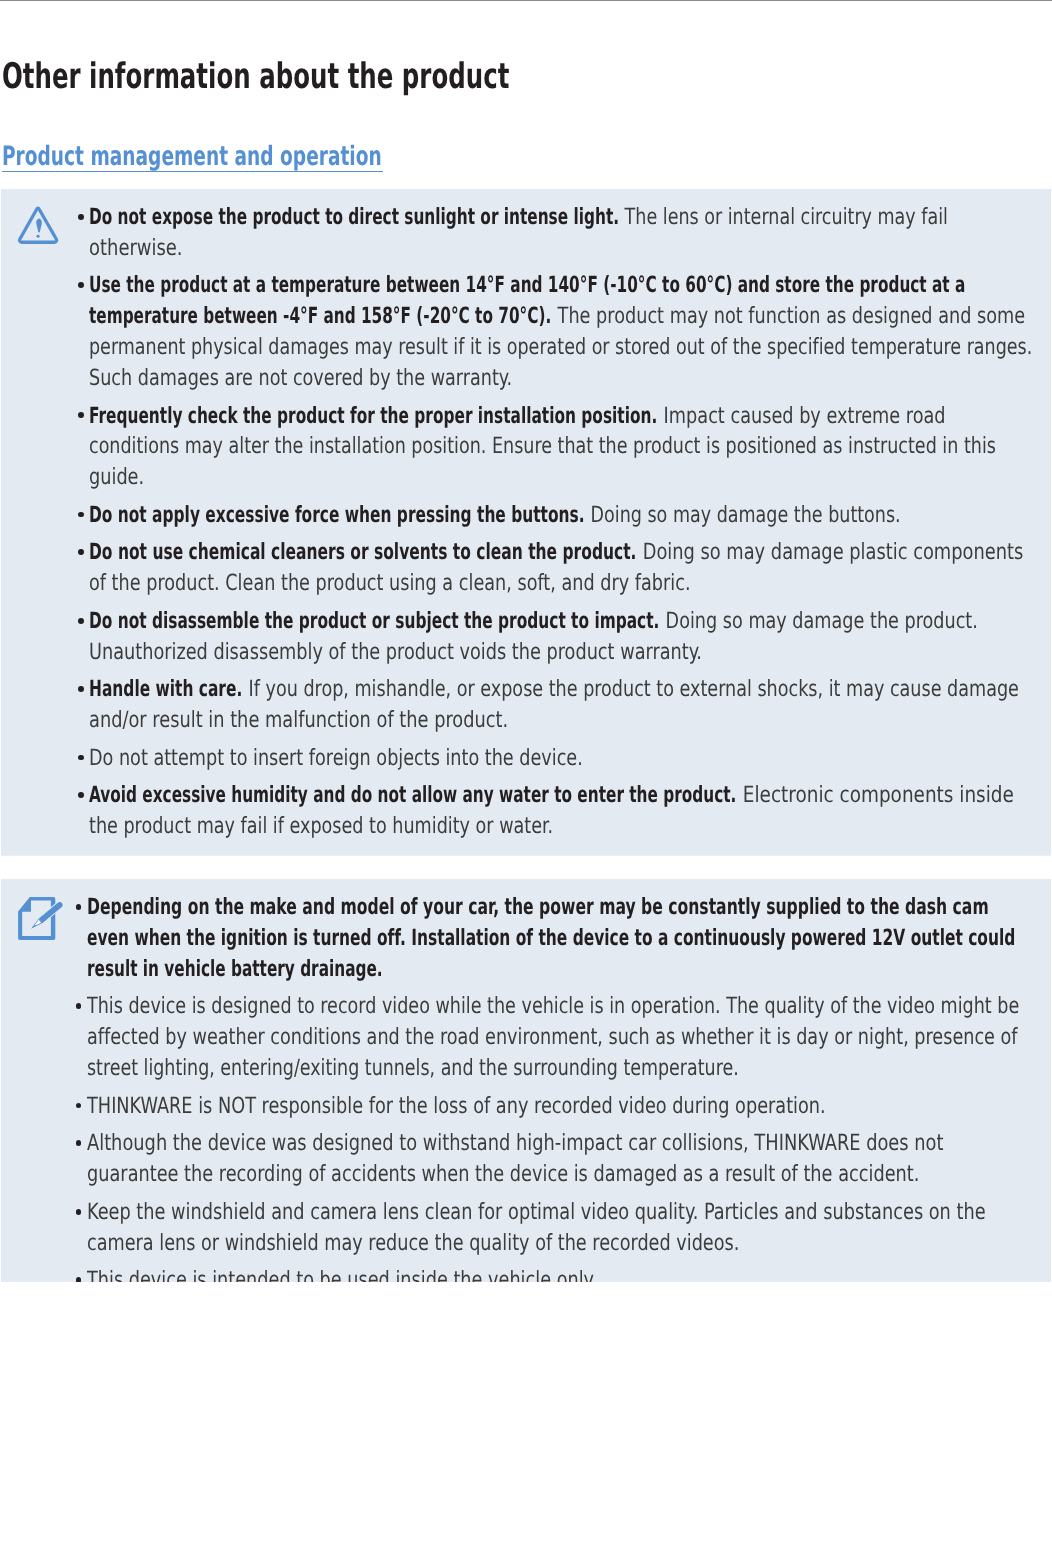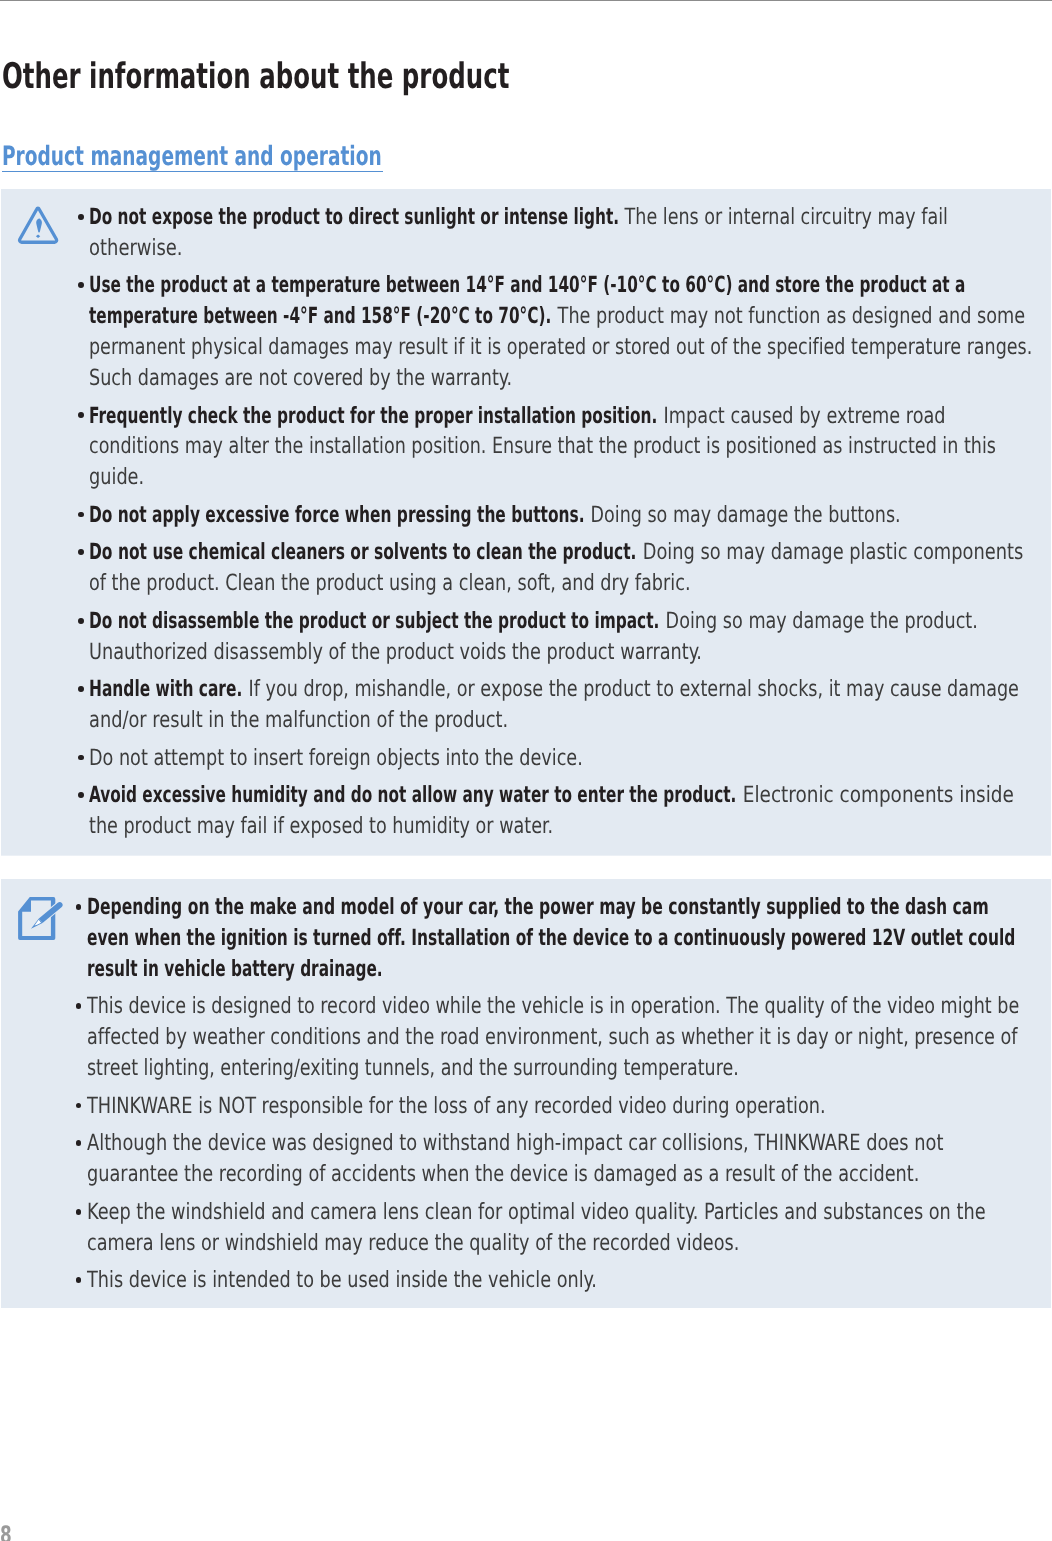--- a/index.html
+++ b/index.html
@@ -1,21 +1,21 @@
 <!DOCTYPE html>
 <html><head>
 <meta charset="utf-8">
 <title>Other information about the product</title>
 <style>
   html,body{margin:0;padding:0;background:#ffffff;}
   body{width:1052px;height:1541px;overflow:hidden;
        font-family:"DejaVu Sans Condensed","DejaVu Sans",sans-serif;
        -webkit-font-smoothing:antialiased;-moz-osx-font-smoothing:grayscale;
        text-rendering:geometricPrecision;}
-  .page{position:relative;width:1052px;height:1541px;overflow:hidden;
+  .page{position:relative;width:1052px;height:1282px;overflow:hidden;
        background-color:#ffffff;
        background-image:linear-gradient(#e3eaf2,#e3eaf2),linear-gradient(#e3eaf2,#e3eaf2);
        background-repeat:no-repeat,no-repeat;
        background-position:0.5px 189px, 0.5px 878.9px;
        background-size:1050.1px 666.7px, 1050.1px 429.4px;}
   .top-rule{position:absolute;left:0;top:0;width:1052px;height:1.2px;background:#8c8c8c;}
   .page-title{position:absolute;left:0;top:0;white-space:nowrap;font-weight:bold;
        color:#231f20;font-size:35.39px;line-height:56px;filter:opacity(0.999);
        font-variant-ligatures:none;font-feature-settings:"liga" 0,"clig" 0;
        transform-origin:left top;-webkit-font-smoothing:antialiased;}

